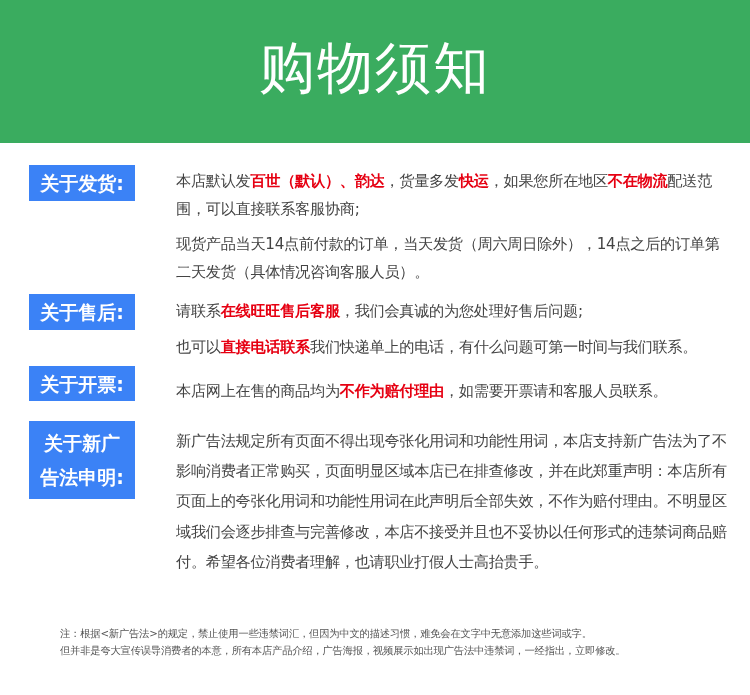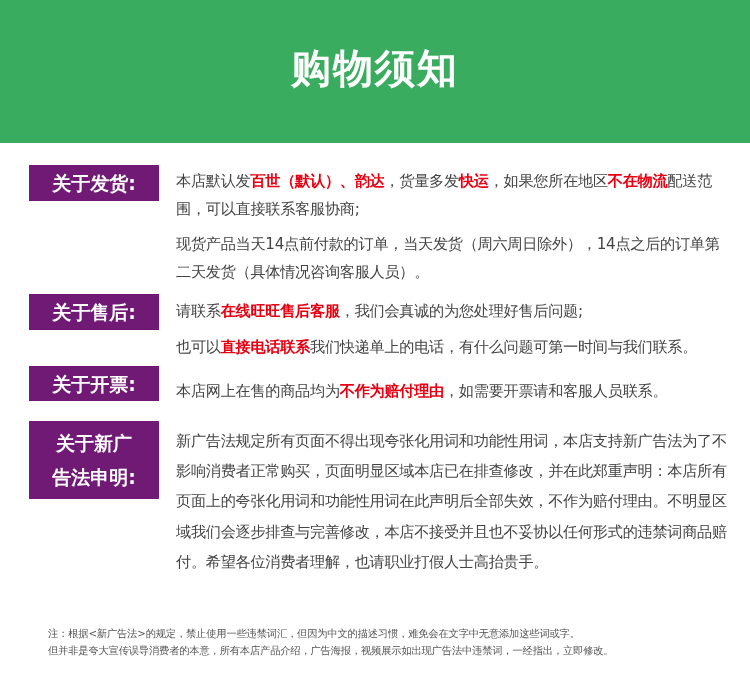--- a/index.html
+++ b/index.html
@@ -5,36 +5,36 @@
   html, body { margin: 0; padding: 0; }
   body {
     width: 750px; height: 695px; background: #ffffff; position: relative; overflow: hidden;
     font-family: "DejaVu Sans", "Liberation Sans", sans-serif;
   }
   .banner {
     position: absolute; left: 0; top: 0; width: 750px; height: 143px;
     background: #3aac5f; display: flex; align-items: center; justify-content: center;
   }
   .banner-title {
-    color: #ffffff; font-size: 40px; font-weight: bold; letter-spacing: 2px;
+    color: #ffffff; font-size: 56px; font-weight: normal; letter-spacing: 2px;
     margin-top: -6px;
   }
   .label {
-    position: absolute; left: 29px; width: 130px; background: #701a75; color: #ffffff;
+    position: absolute; left: 29px; width: 106px; background: #3b82f6; color: #ffffff;
     font-weight: bold; font-size: 19px; display: flex; align-items: center; justify-content: center;
     text-align: center; line-height: 34px;
   }
   .text {
     position: absolute; left: 168px; width: 570px; color: #444444; font-size: 15.2px;
     line-height: 27.5px; letter-spacing: -0.3px;
   }
   .para { margin: 8px; }
   .red { color: #e60012; font-weight: bold; }
   .note {
-    position: absolute; left: 48px; width: 690px; color: #555555; font-size: 10.3px;
+    position: absolute; left: 60px; width: 690px; color: #555555; font-size: 10.3px;
     line-height: 17px; top: 625px; letter-spacing: -0.2px;
   }
 </style>
 </head>
 <body>
 
 <div class="banner">
   <div class="banner-title">购物须知</div>
 </div>
 

